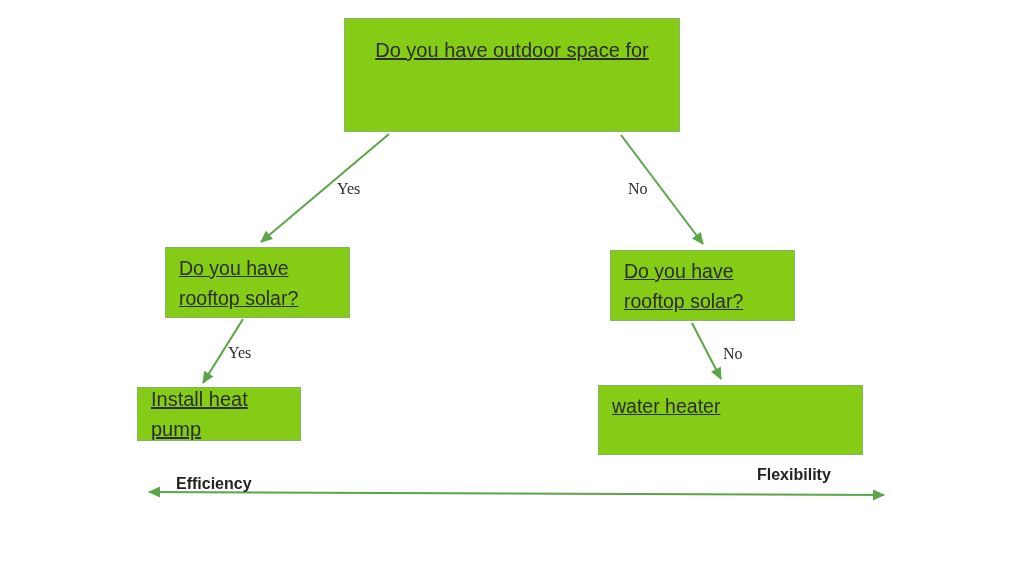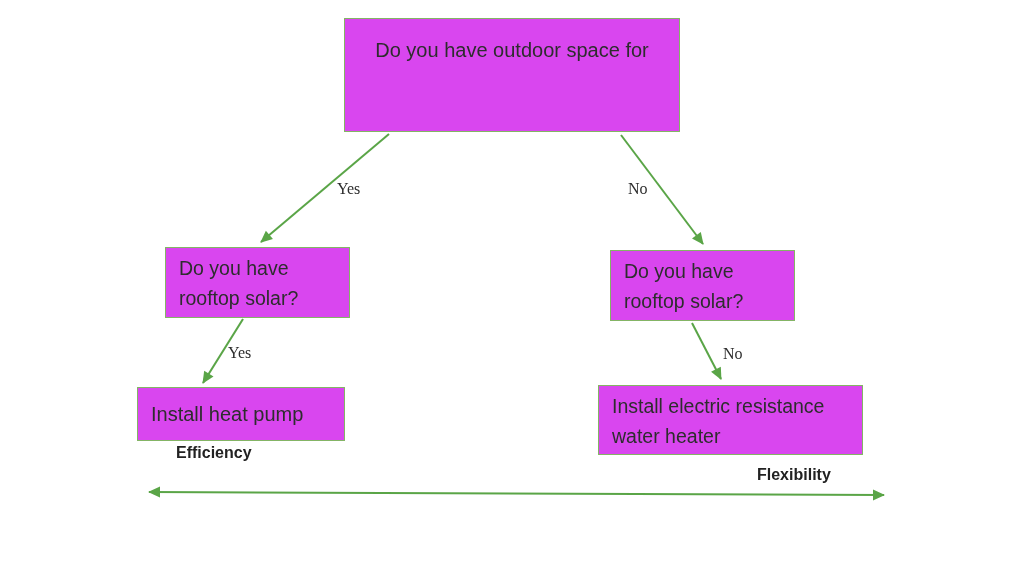--- a/index.html
+++ b/index.html
@@ -16,40 +16,41 @@
     background:var(--background);
     font-family:"Liberation Sans",sans-serif;
     color:var(--text);
     overflow:hidden;
   }
   .edges{position:absolute;left:0;top:0;width:1024px;height:570px;}
   .edges line{stroke:var(--arrow);stroke-width:2;}
   .node{
     position:absolute;
     border:1.5px solid var(--box-border);
-    background:#d946ef;
+    background:#84cc16;
     font-size:20px;
     line-height:30px;
     color:var(--text);
+    text-decoration:underline;
   }
   .node .line{display:block;}
   .node-root{
     left:344px;top:18px;width:336px;height:114px;
     text-align:center;padding-top:16px;
   }
   .node-left-q{
     left:165px;top:247px;width:185px;height:71px;
     padding:5px 0 0 13px;font-size:19.5px;
   }
   .node-right-q{
     left:610px;top:250px;width:185px;height:71px;
     padding:5px 0 0 13px;font-size:19.5px;
   }
   .node-left-r{
-    left:137px;top:387px;width:208px;height:54px;
+    left:137px;top:387px;width:164px;height:54px;
     display:flex;align-items:center;padding-left:13px;
   }
   .node-right-r{
     left:598px;top:385px;width:265px;height:70px;
     padding:5px 0 0 13px;font-size:19.5px;
   }
   .edge-label{
     position:absolute;
     font-size:16px;
     color:var(--text);
@@ -60,21 +61,21 @@
   .lbl-no-1{left:628px;top:180px;}
   .lbl-yes-2{left:228px;top:344px;}
   .lbl-no-2{left:723px;top:345px;}
   .axis-label{
     position:absolute;
     font-size:16px;
     font-weight:700;
     color:#222;
     white-space:nowrap;
   }
-  .axis-left{left:176px;top:444px;}
+  .axis-left{left:176px;top:475px;}
   .axis-right{left:757px;top:466px;}
 </style>
 </head>
 <body>
 
 <div class="canvas">
 
   <svg class="edges" width="1024" height="570" viewBox="0 0 1024 570">
     <defs>
       <marker id="ah-end" markerUnits="userSpaceOnUse" markerWidth="14" markerHeight="12" refX="12" refY="6" orient="auto">
@@ -103,21 +104,20 @@
   <div class="node node-right-q">
     <span class="line">Do you have</span>
     <span class="line">rooftop solar?</span>
   </div>
 
   <div class="node node-left-r">
     <span class="line">Install heat pump</span>
   </div>
 
   <div class="node node-right-r">
-    <span class="line">Install electric resistance</span>
     <span class="line">water heater</span>
   </div>
 
   <span class="edge-label lbl-yes-1">Yes</span>
   <span class="edge-label lbl-no-1">No</span>
   <span class="edge-label lbl-yes-2">Yes</span>
   <span class="edge-label lbl-no-2">No</span>
 
   <span class="axis-label axis-left">Efficiency</span>
   <span class="axis-label axis-right">Flexibility</span>

